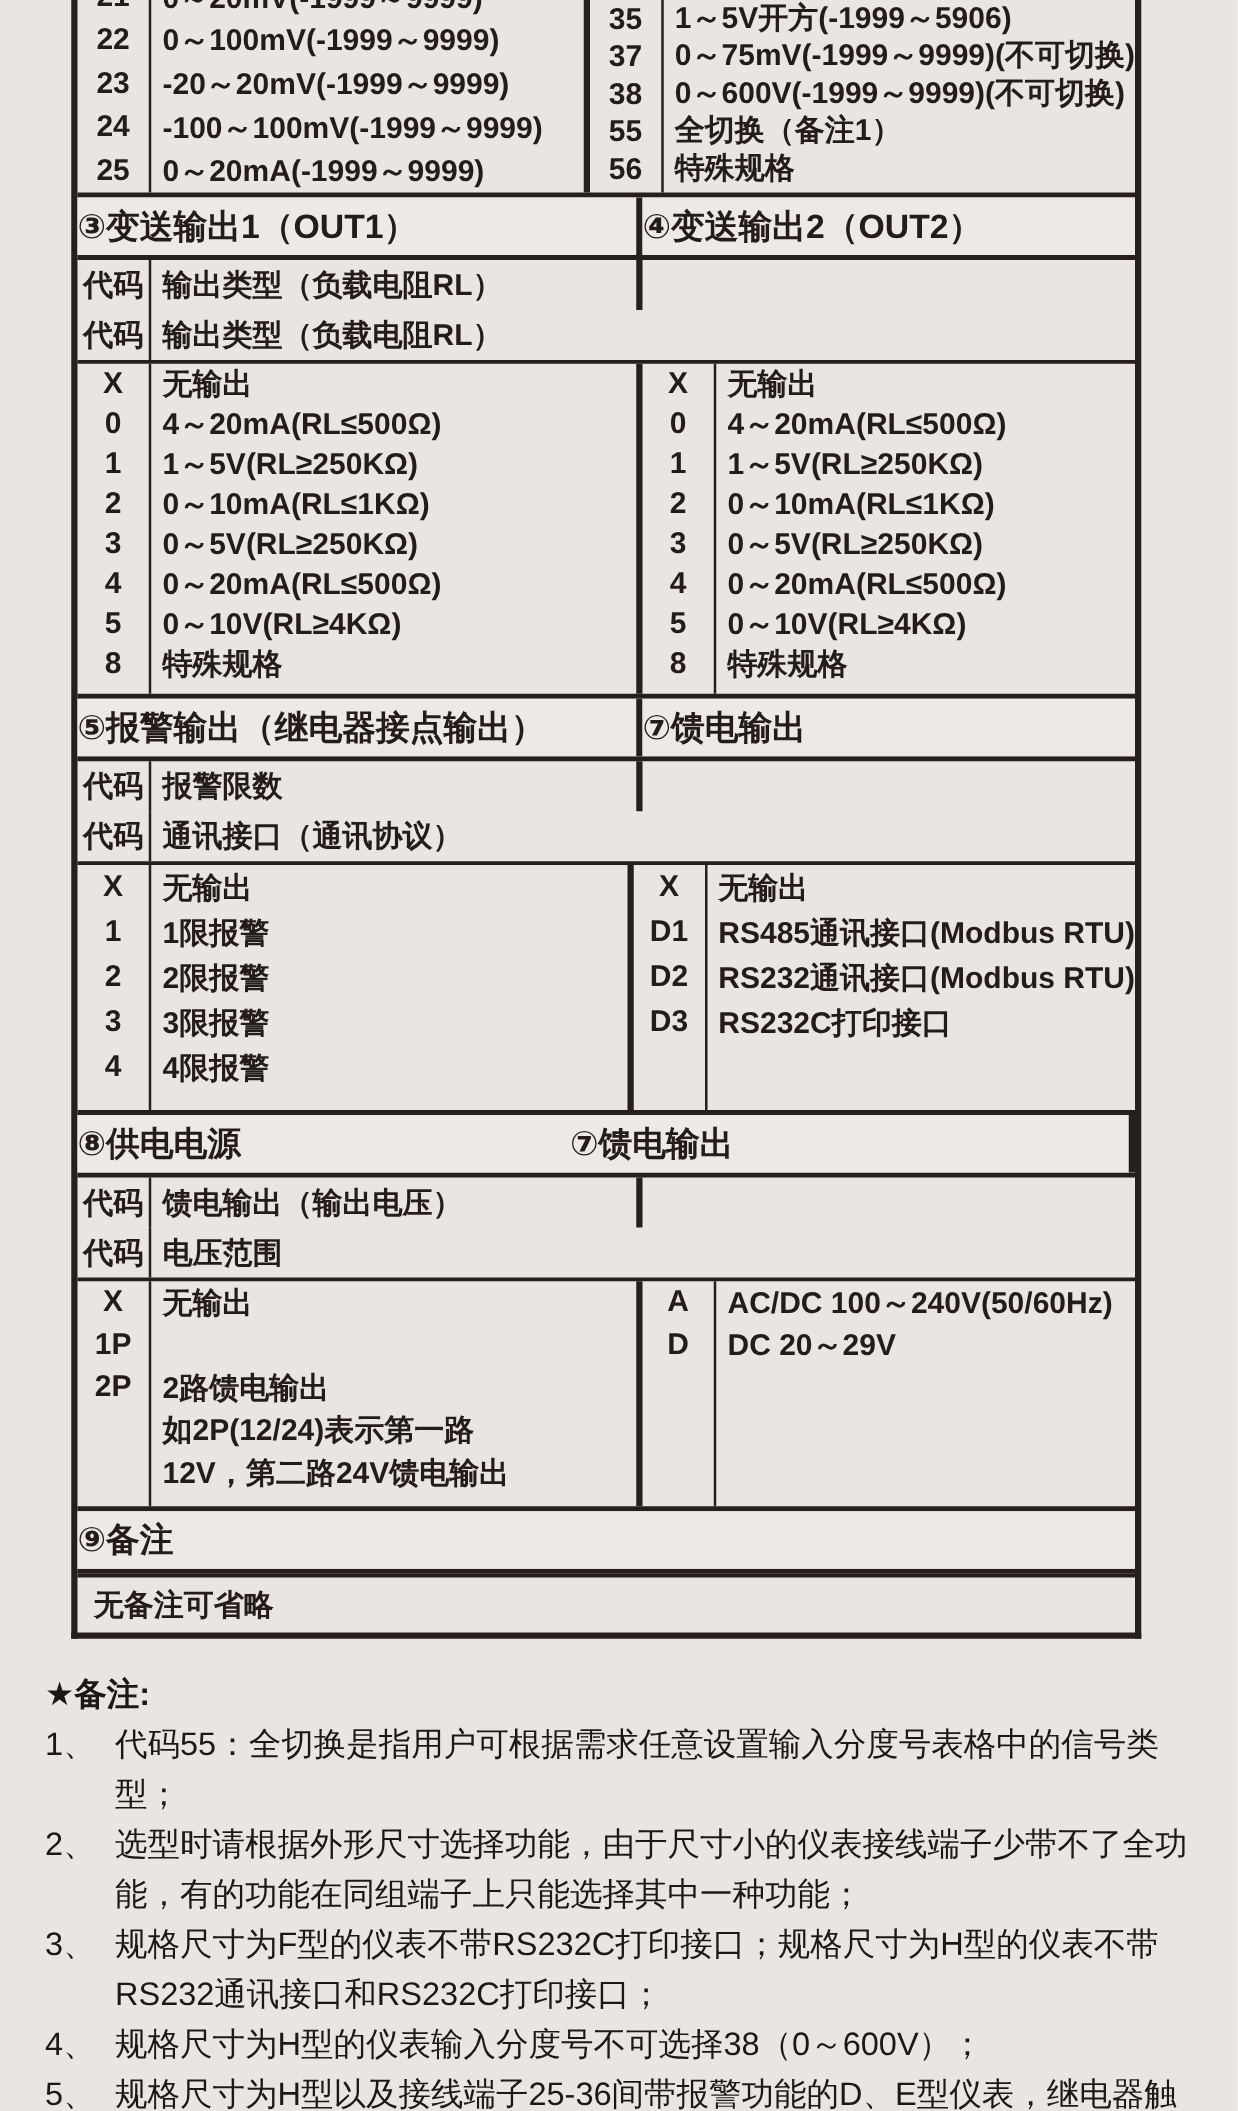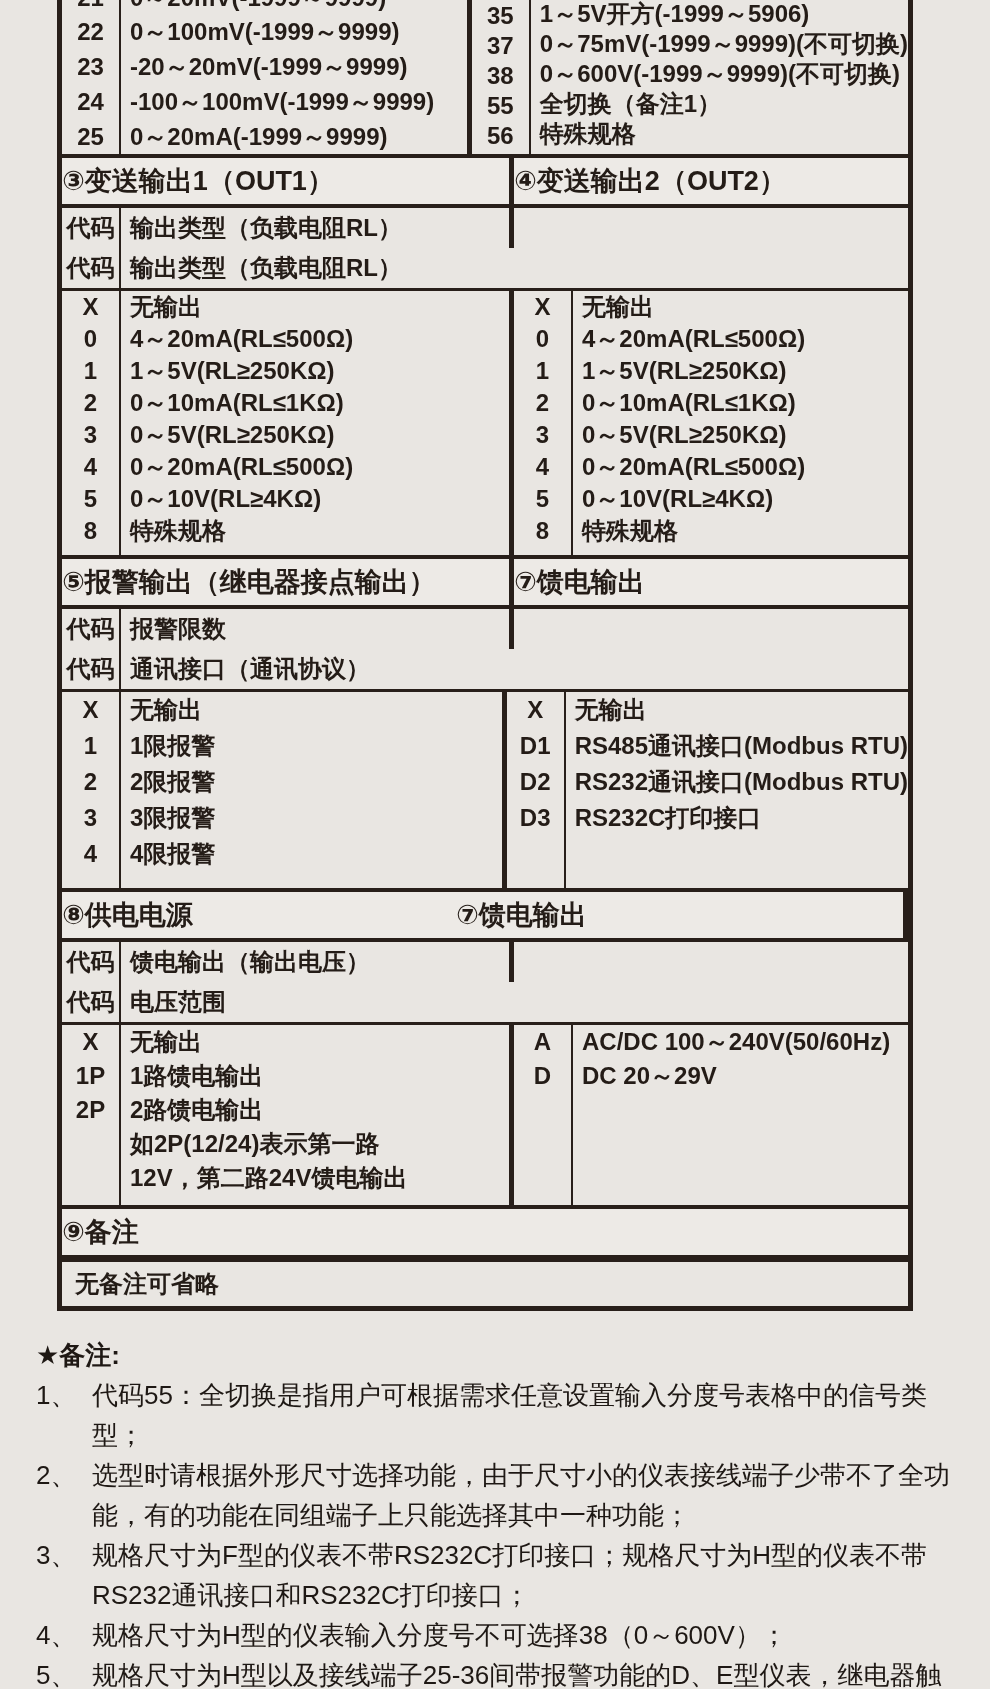--- a/index.html
+++ b/index.html
@@ -333,21 +333,20 @@
     <div class="split">
       <div class="half half-left cell body-s78">
 
           <div class="trow">
             <span class="code">X</span>
             <span class="lbl">无输出</span>
           </div>
 
           <div class="trow">
             <span class="code">1P</span>
-            <span class="lbl">1路馈电输出</span>
           </div>
 
           <div class="trow">
             <span class="code">2P</span>
             <span class="lbl">2路馈电输出</span>
           </div>
 
           <div class="trow">
             <span class="code"></span>
             <span class="lbl">如2P(12/24)表示第一路</span>

